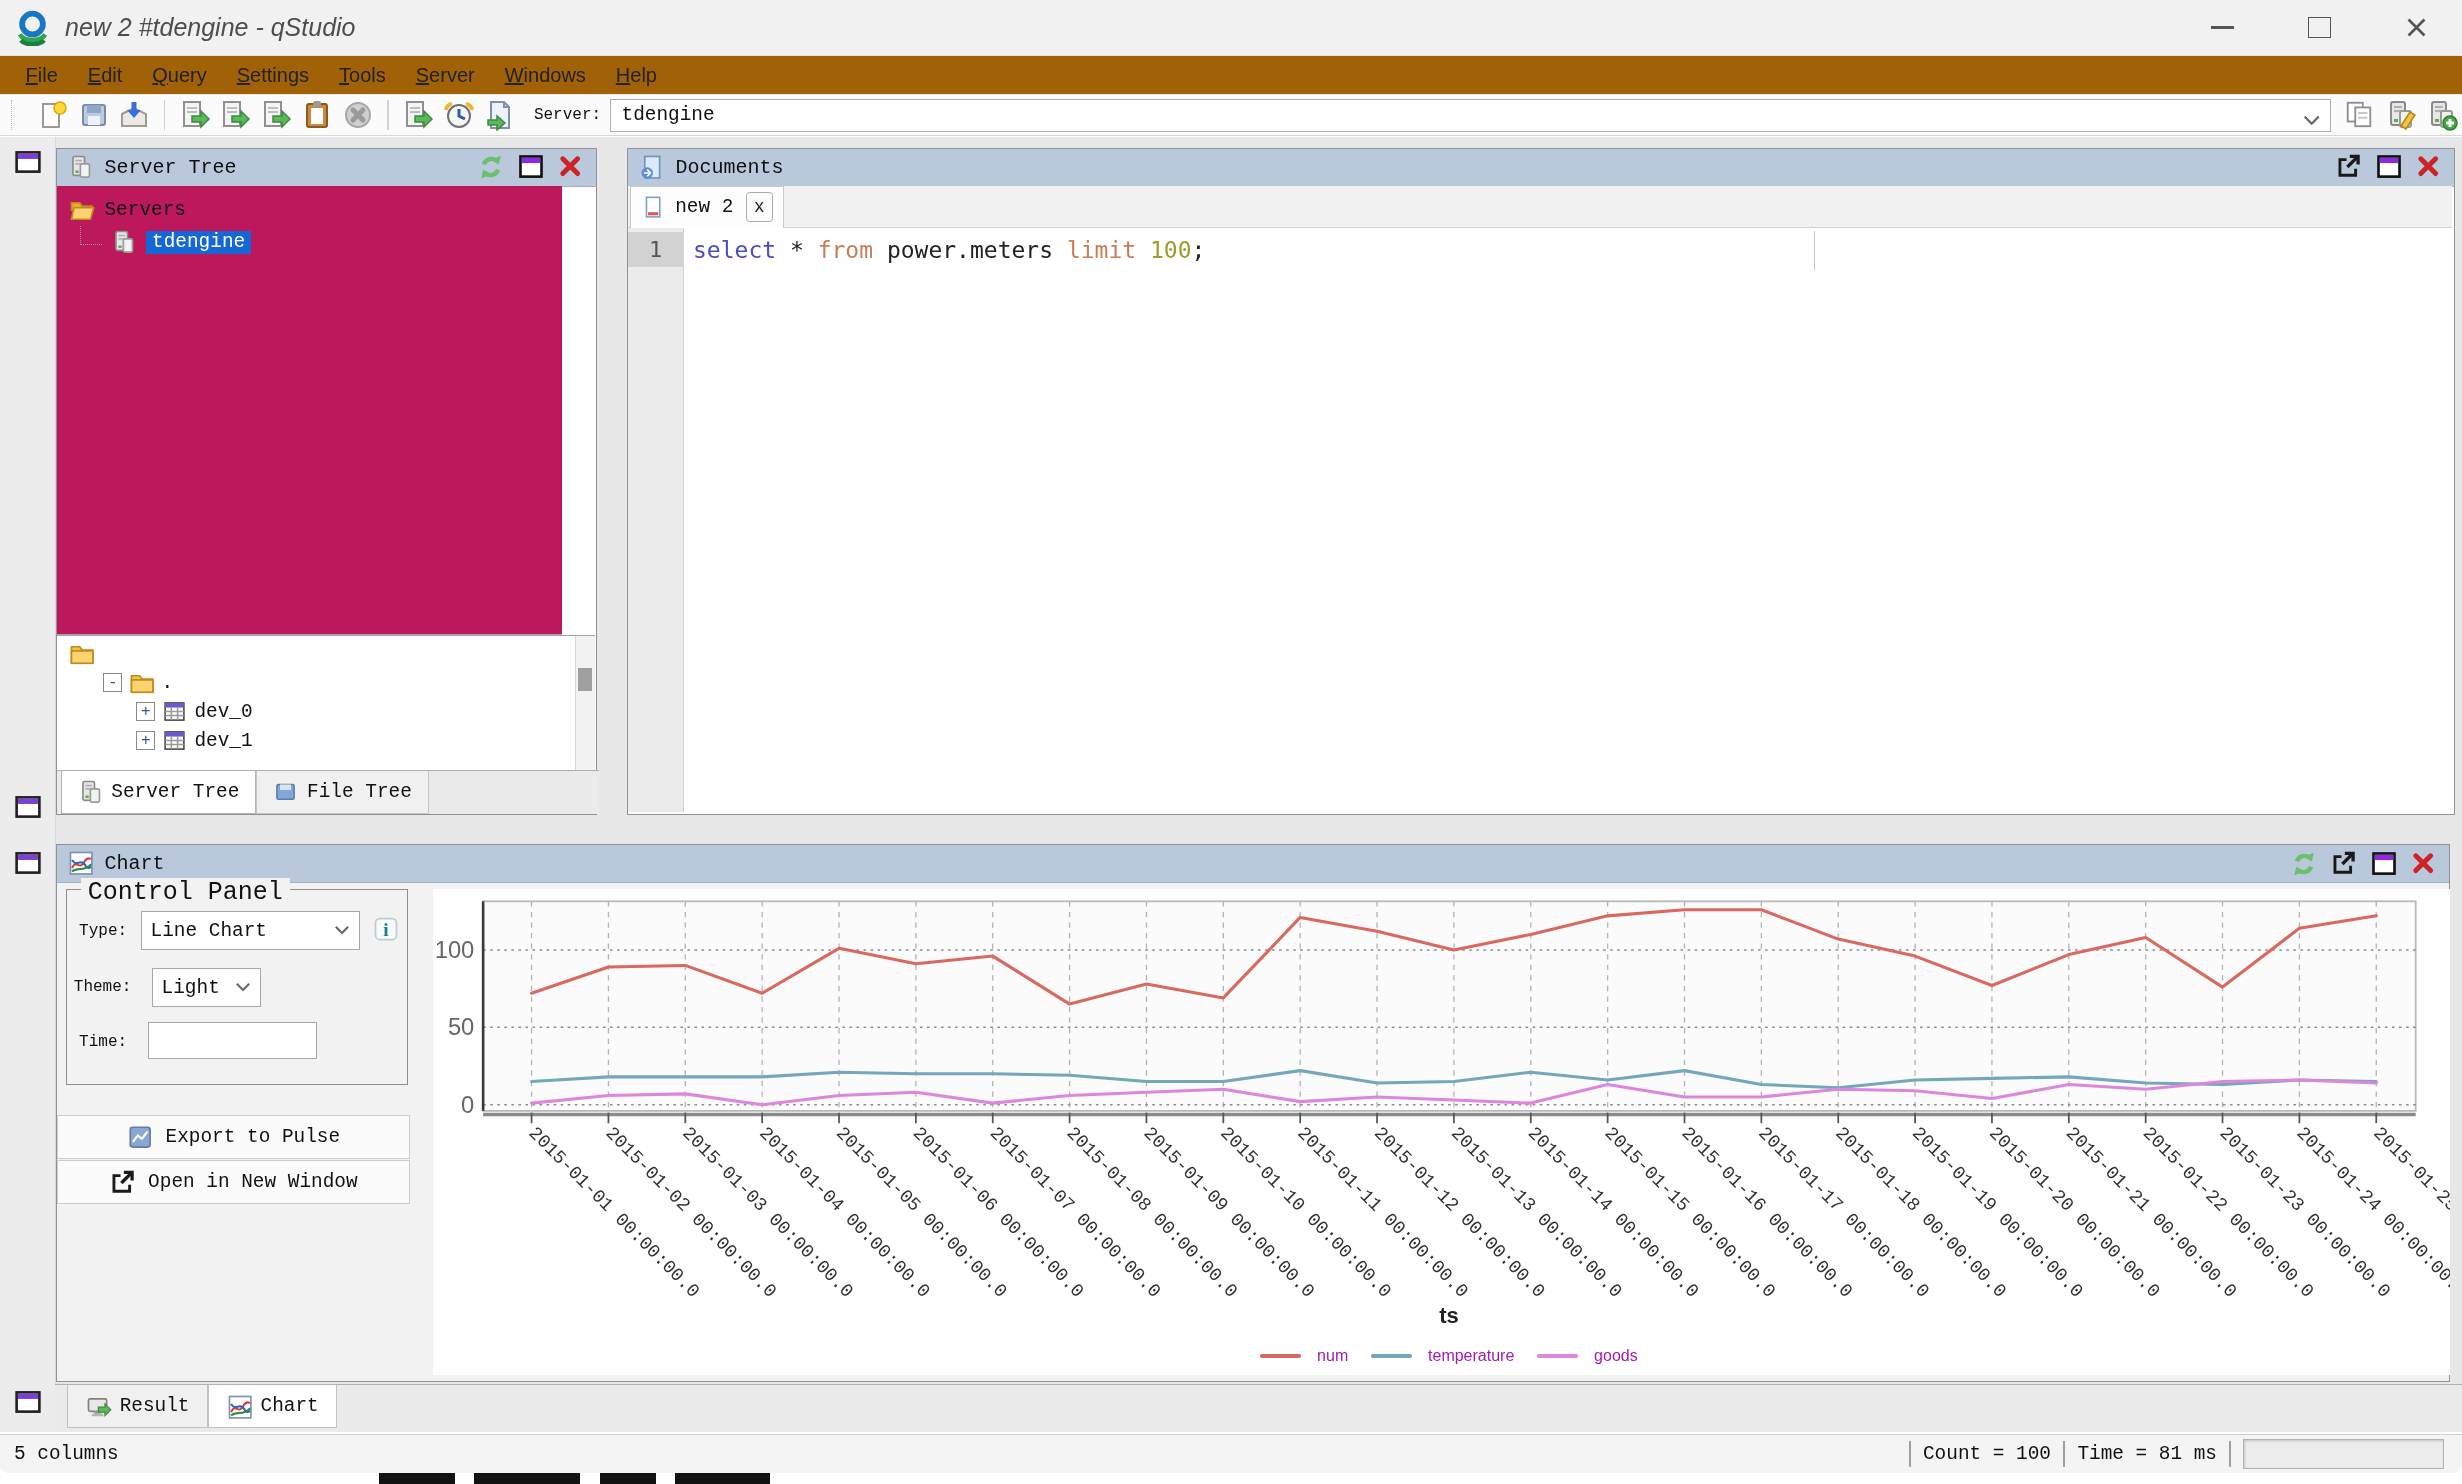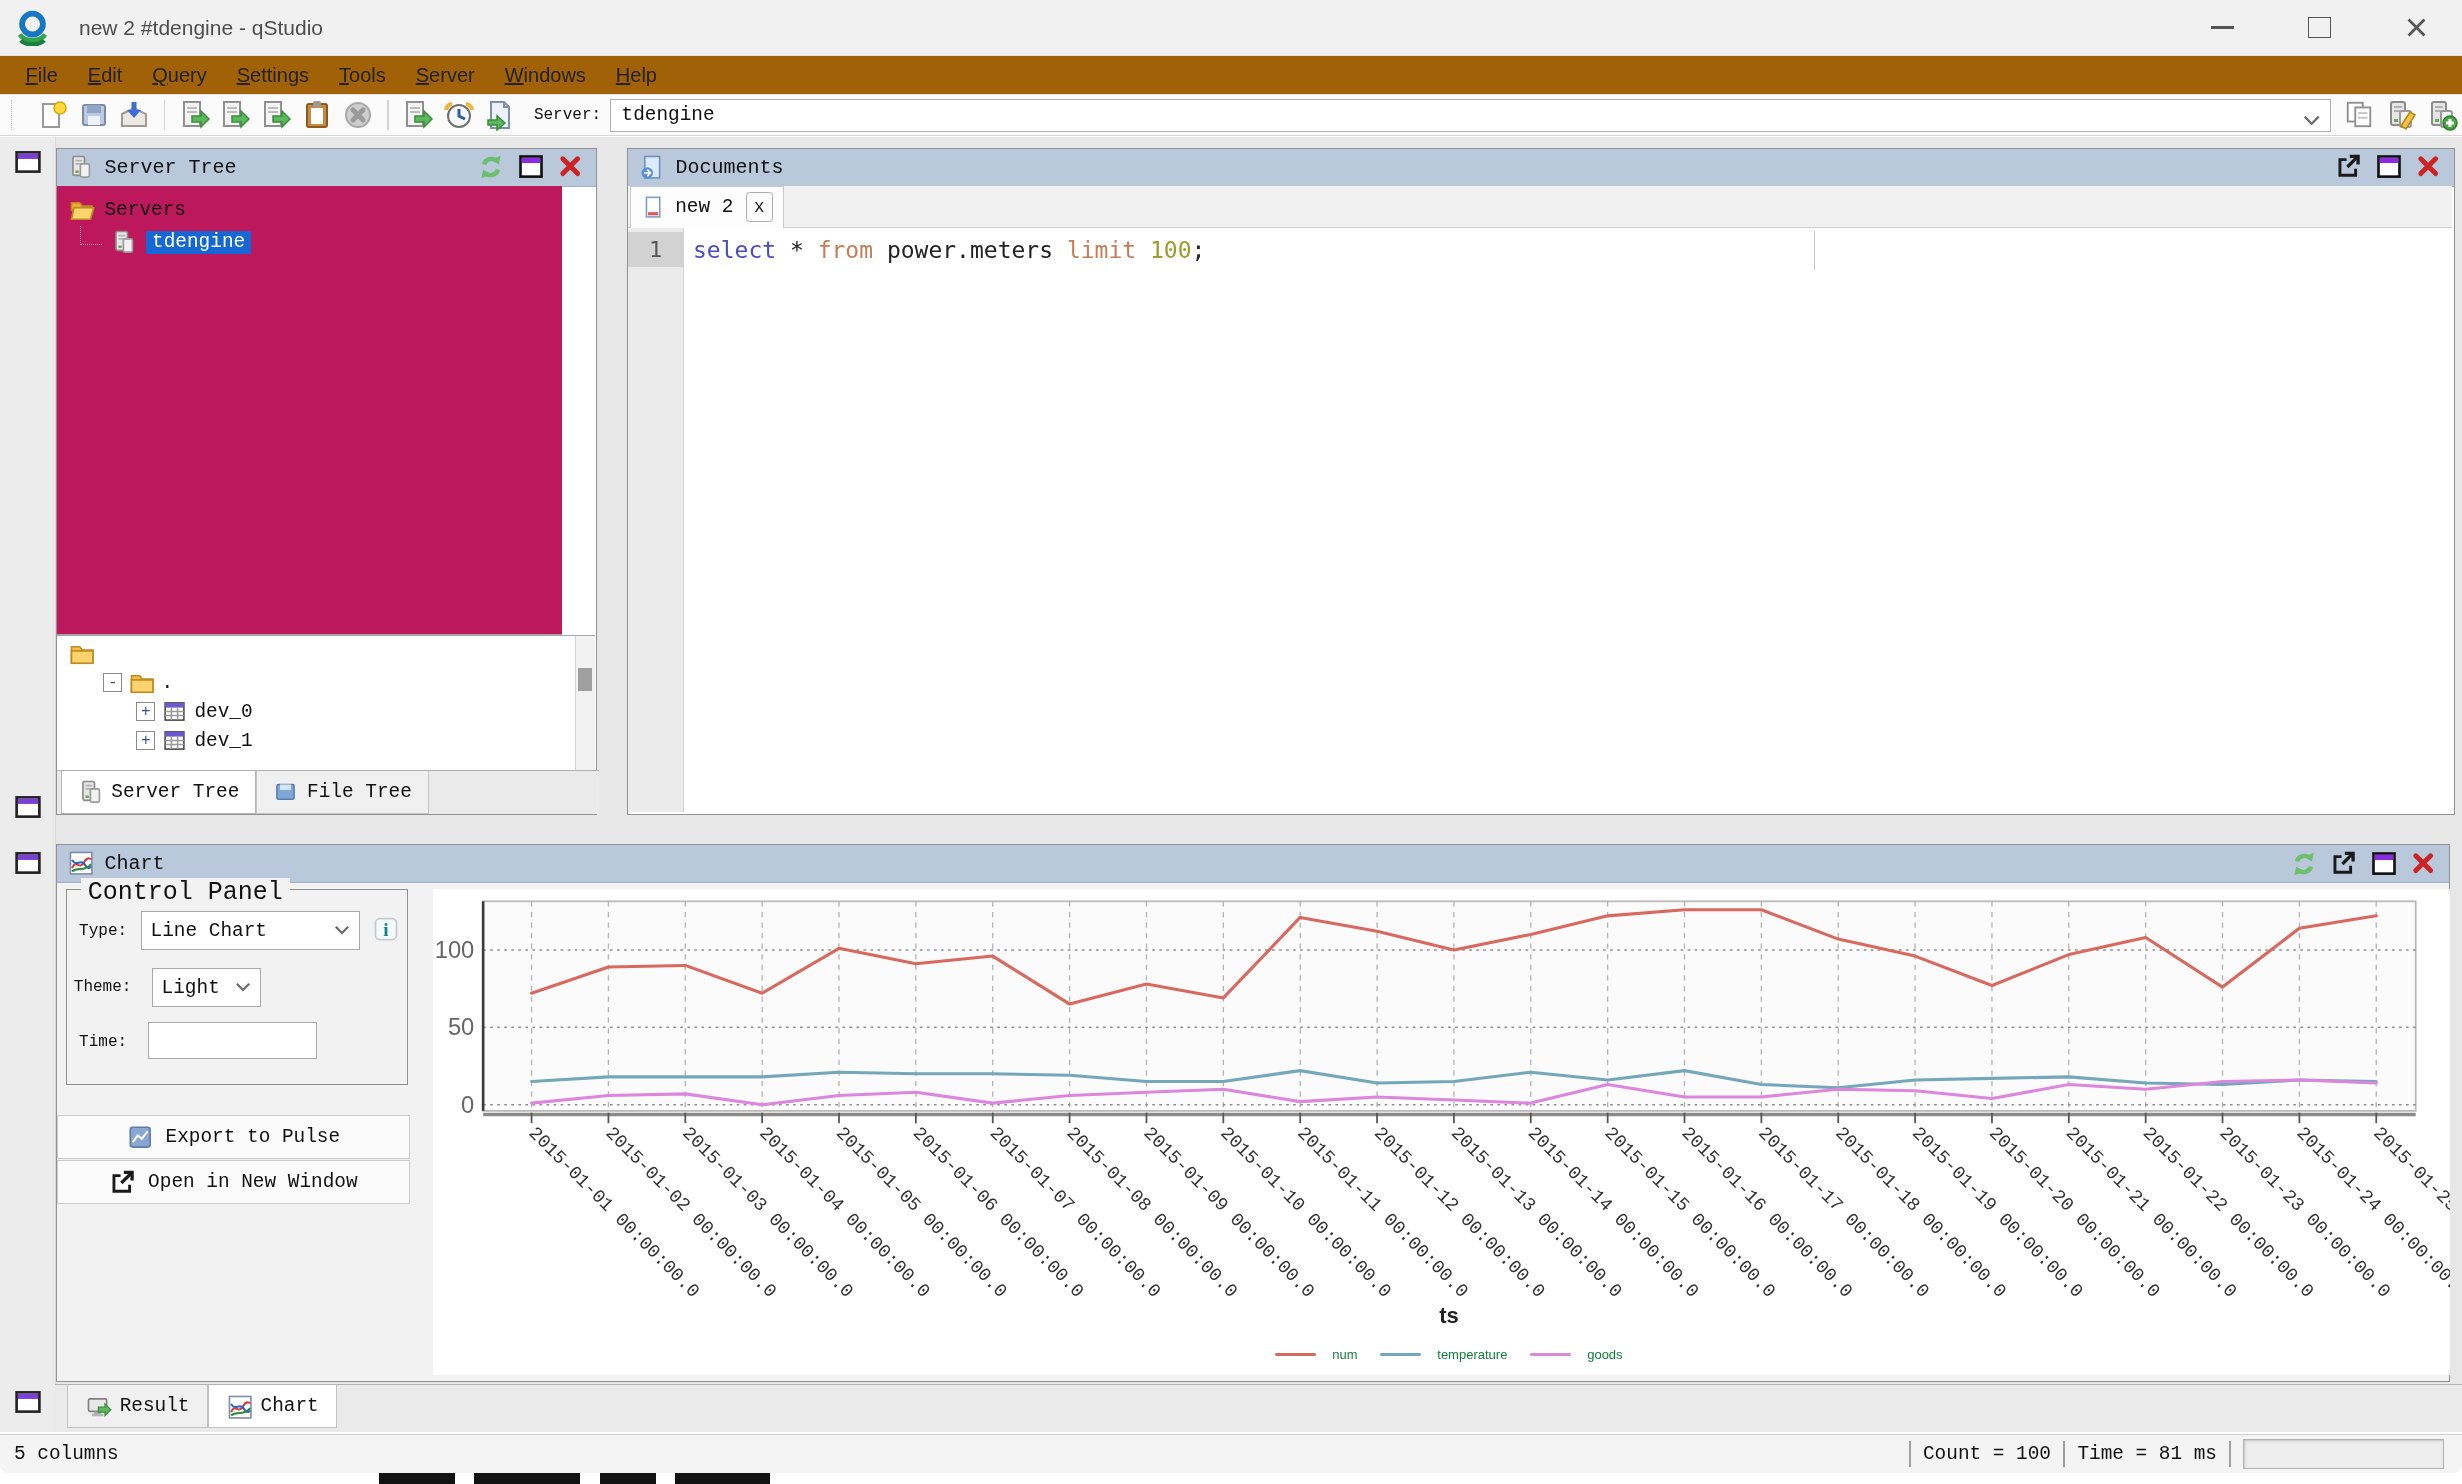--- a/index.html
+++ b/index.html
@@ -6,21 +6,21 @@
   body{width:2462px;height:1484px;position:relative;overflow:hidden;background:#ffffff;
        font-family:"Liberation Sans",sans-serif;-webkit-font-smoothing:antialiased;}
   .mono{font-family:"Liberation Mono",monospace;}
   .icon{display:inline-block;line-height:0;}
   .icon svg{display:block;}
 
   
   #titlebar{position:absolute;left:0;top:0;width:2462px;height:55px;background:#f1f1f1;
             border-bottom:0.9px solid #e3e3e3;display:flex;align-items:center;}
   #app-logo{margin-left:14px;width:37px;height:37px;}
-  #window-title{margin-left:28px;font-size:21px;color:#4d4d4d;}
+  #window-title{margin-left:14px;font-size:25px;color:#4d4d4d;font-style:italic;}
   #win-controls{margin-left:auto;margin-right:26.4px;display:flex;align-items:center;gap:58px;}
   .win-btn{width:39px;height:39px;display:flex;align-items:center;justify-content:center;}
 
   
   #menubar{position:absolute;left:0;top:56px;width:2462px;height:39px;background:#a16207;
            display:flex;align-items:center;padding-left:10.6px;box-sizing:border-box;}
   .menu-item{padding:0 15px;font-size:20px;color:#222;cursor:default;}
   .menu-item .mn{text-decoration:underline;}
 
   
@@ -116,21 +116,21 @@
              gap:12.3px;font-family:"Liberation Mono",monospace;font-size:19.4px;color:#111;
              box-sizing:border-box;}
   #chart-region{position:absolute;left:376px;top:44px;width:2017px;height:486px;background:#fff;
                 overflow:hidden;}
   #ts-label{position:absolute;left:0;top:414px;width:2032px;text-align:center;
             font-size:22px;font-weight:bold;color:#222;}
   #chart-legend{position:absolute;left:0;top:458px;width:2032px;display:flex;
                 justify-content:center;align-items:center;gap:23px;}
   .lg-item{display:flex;align-items:center;gap:8.8px;}
   .lg-line{width:41px;height:3.5px;border-radius:1.8px;}
-  .lg-text{font-size:13px;color:#15803d;margin-left:7px;}
+  .lg-text{font-size:16px;color:#a21caf;margin-left:7px;}
 
   
   #bottom-tabs{position:absolute;left:55px;top:1384px;width:2408px;height:48px;background:#eaeaea;
                border-top:1.8px solid #b2b2b2;display:flex;align-items:flex-start;padding-left:12.3px;
                box-sizing:border-box;}
   .btab{display:flex;align-items:center;gap:8.8px;padding:0 17.6px;height:42px;
         font-family:"Liberation Mono",monospace;font-size:19.4px;color:#111;background:#f0f0f0;
         border:0.9px solid #c2c2c2;border-top:none;}
   .btab.active{background:#fff;}
   #statusbar{position:absolute;left:0;top:1434px;width:2462px;height:39px;background:#f4f4f4;

